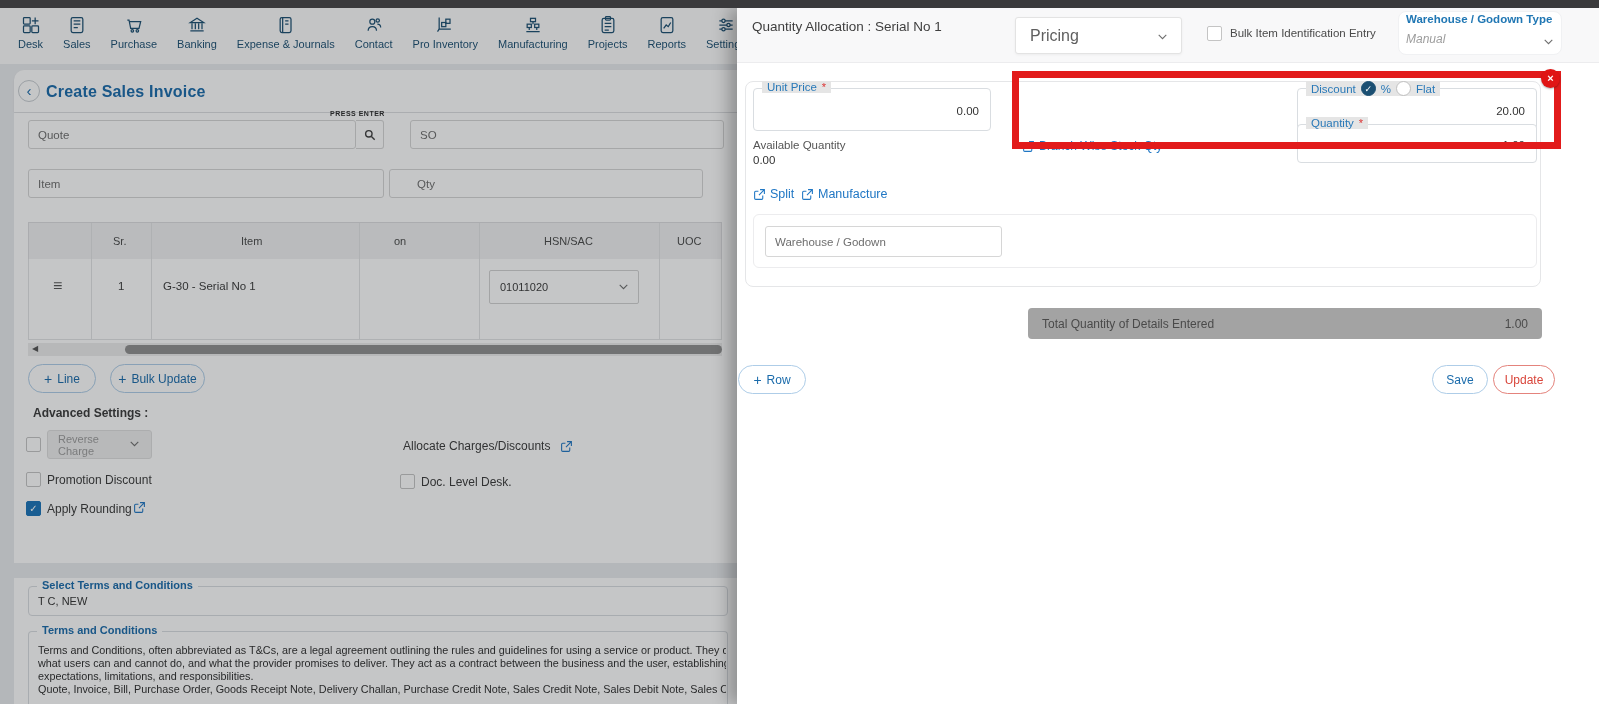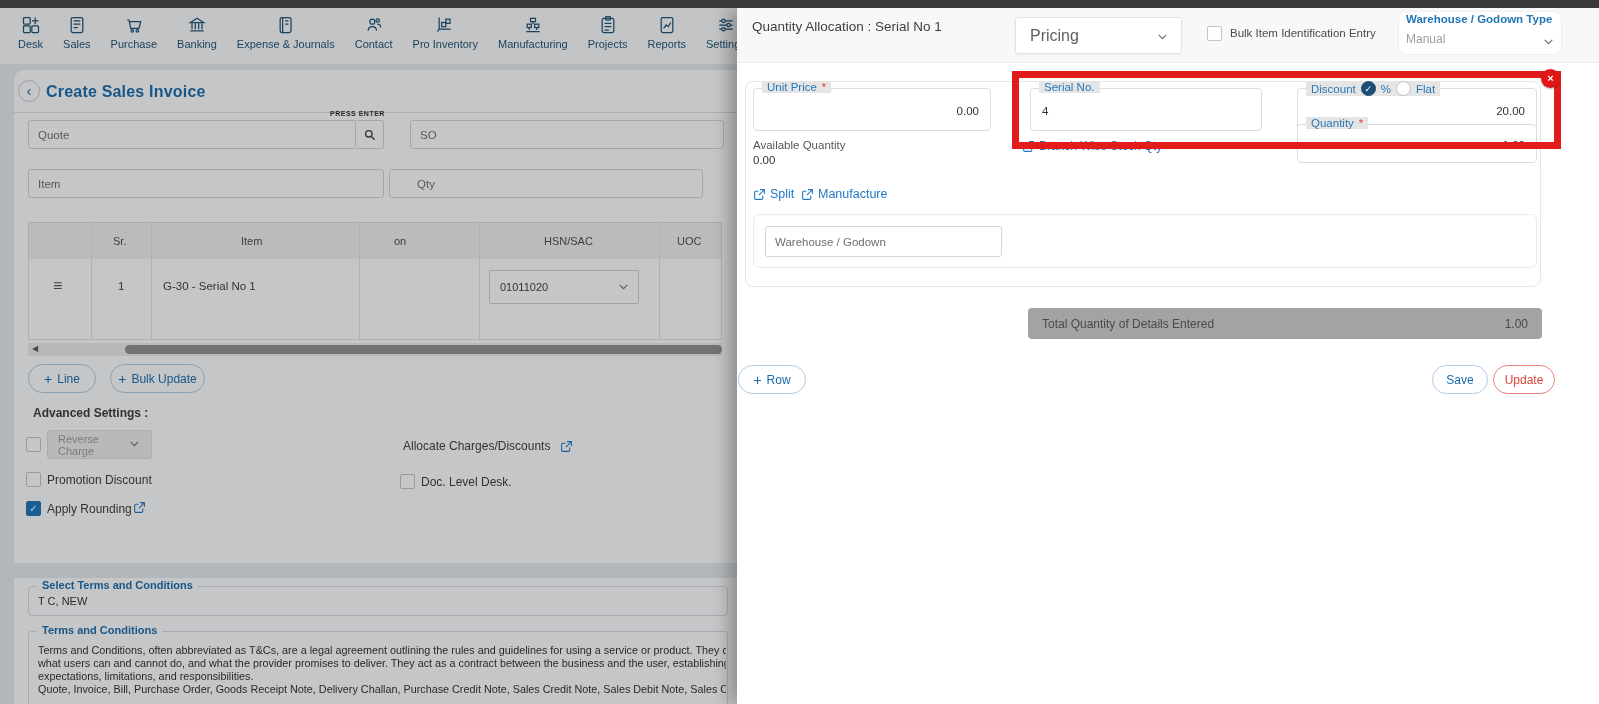--- a/index.html
+++ b/index.html
@@ -328,42 +328,36 @@
         <svg viewBox="0 0 24 24">
             <path d="M5 9l7 7 7-7"></path>
           </svg></span>
     </div>
 
     <div class="cb" style="left:470px; top:18px;"></div>
     <div class="lbl" style="left:493px; top:19px; font-size:11.5px; color:#4a4a4a;">Bulk Item Identification Entry</div>
 
     <div class="wgt-box"></div>
     <div class="blue-lbl" style="position:absolute; left:669px; top:5px;">Warehouse / Godown Type</div>
-    <div style="position:absolute; left:669px; top:24px; font-size:12px; color:#9d9d9d;">Manual</div>
+    <div style="position:absolute; left:669px; top:24px; font-size:12px; color:#9d9d9d;font-style:italic;">Manual</div>
     <span class="chev" style="position:absolute; left:805px; top:26px;">
       <svg viewBox="0 0 24 24">
           <path d="M5 9l7 7 7-7"></path>
         </svg></span>
 
     <div class="pcard"></div>
 
     <div class="pf" style="left:16px; top:80px; width:238px; height:43px;">
       <div class="pf-label">
         <span>Unit Price</span>
           <span class="req">*</span>
       </div>
       <input class="right" value="0.00" style="">
     </div>
 
-    <div class="pf" style="left:293px; top:80px; width:232px; height:43px;">
-      <div class="pf-label">
-          <span>Serial No.</span>
-        </div>
-      <input value="4" style="">
-    </div>
 
     <div class="pf" style="left:560px; top:80px; width:240px; height:43px;">
       <div class="pf-label">
         <span>Discount</span>
         <span class="radio checked">✓</span>
         <span style="color:#2979b8;">%</span>
         <span class="radio"></span>
         <span style="color:#2979b8;">Flat</span>
       </div>
       <input class="right" value="20.00" style="">

